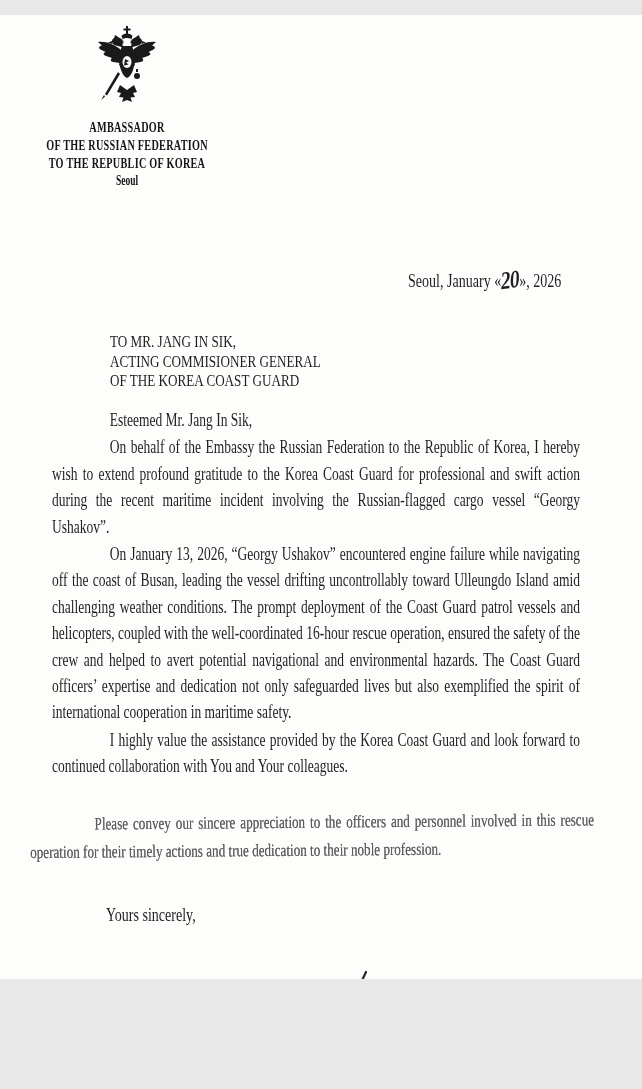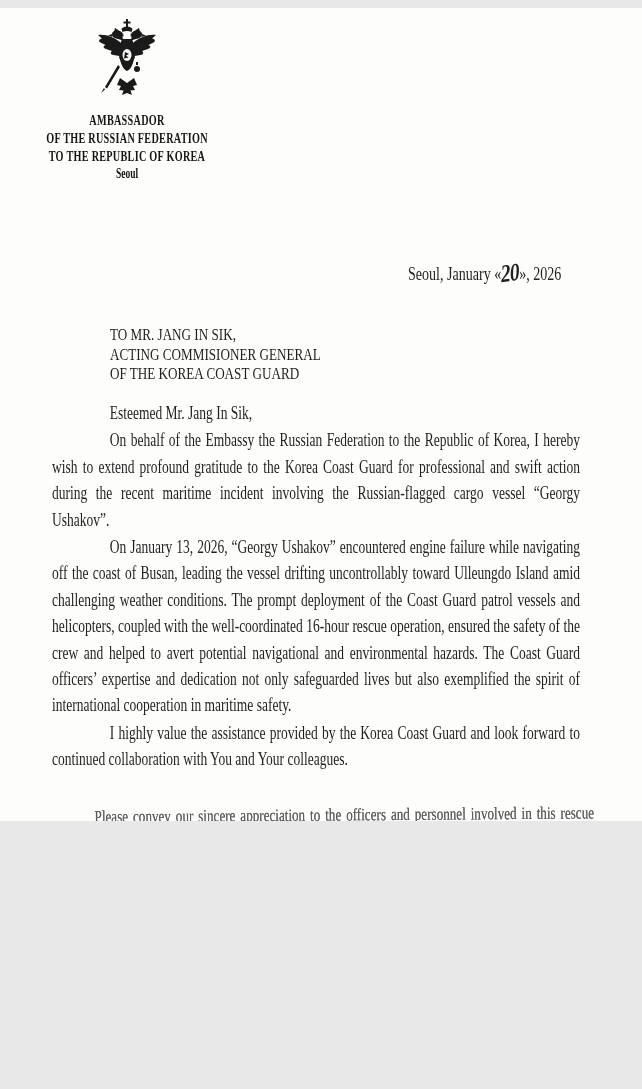--- a/index.html
+++ b/index.html
@@ -1,19 +1,19 @@
 <!DOCTYPE html>
 <html><head>
 <meta charset="utf-8">
 <style>
   html,body{margin:0;padding:0;background:#e8e8e8;}
   .page{
     position:relative;
-    width:642px;height:813px;
-    margin:8px auto;
+    width:642px;height:964px;
+    margin:15px auto;
     background:#fdfdfc;
     overflow:hidden;
     font-family:"Liberation Serif", serif;
     color:#1f1f1f;
   }
   
   .emblem{position:absolute;left:95px;top:11px;width:64px;height:88px;}
   .lh-text{
     position:absolute;left:-13px;top:103px;width:280px;
     text-align:center;

